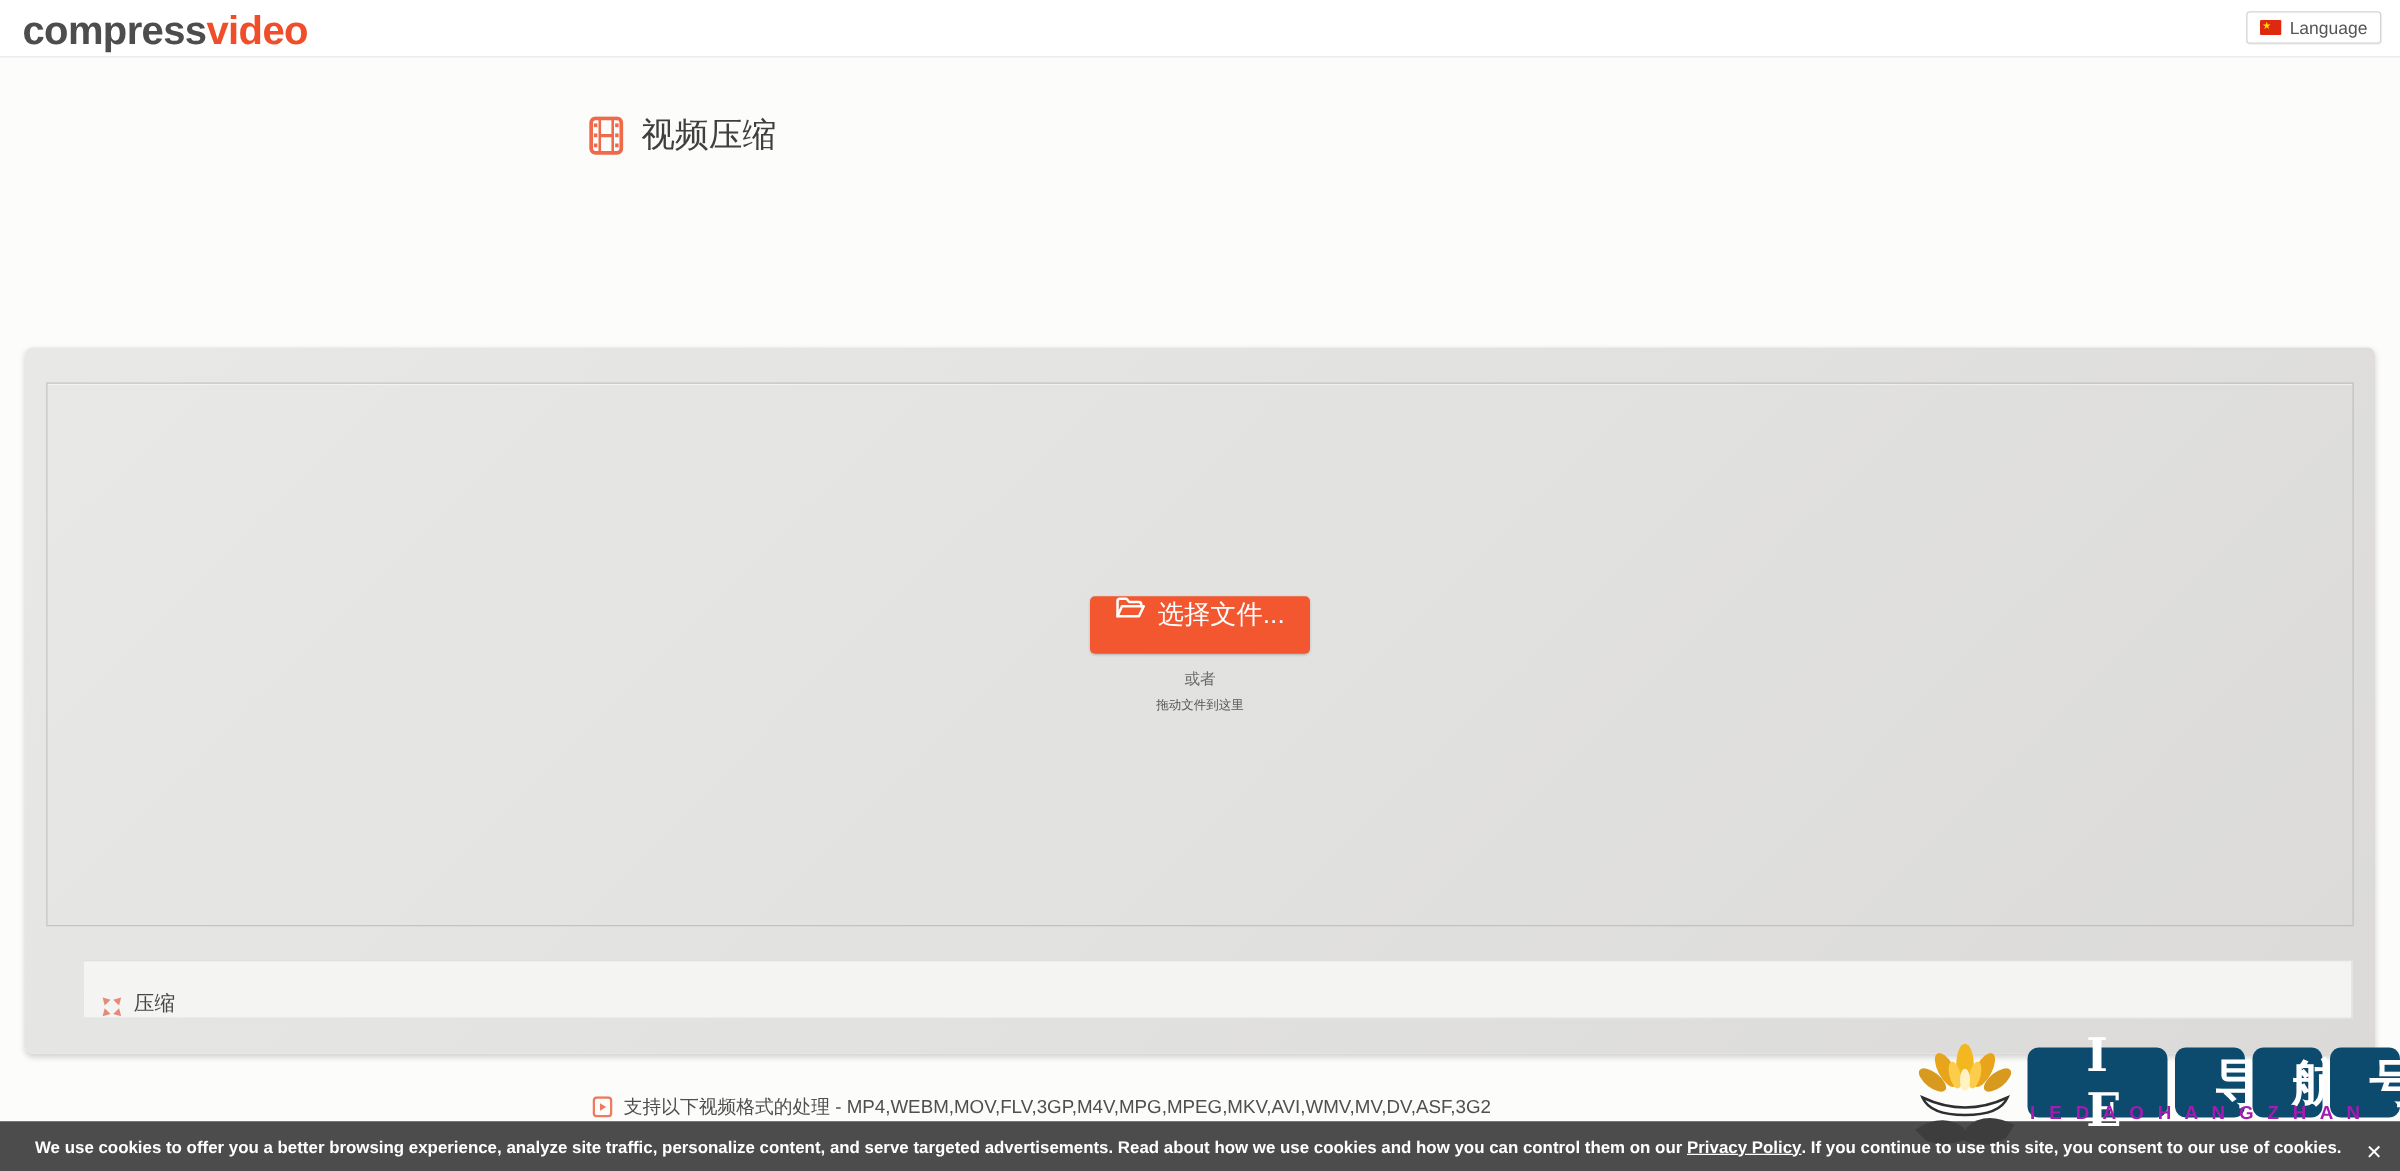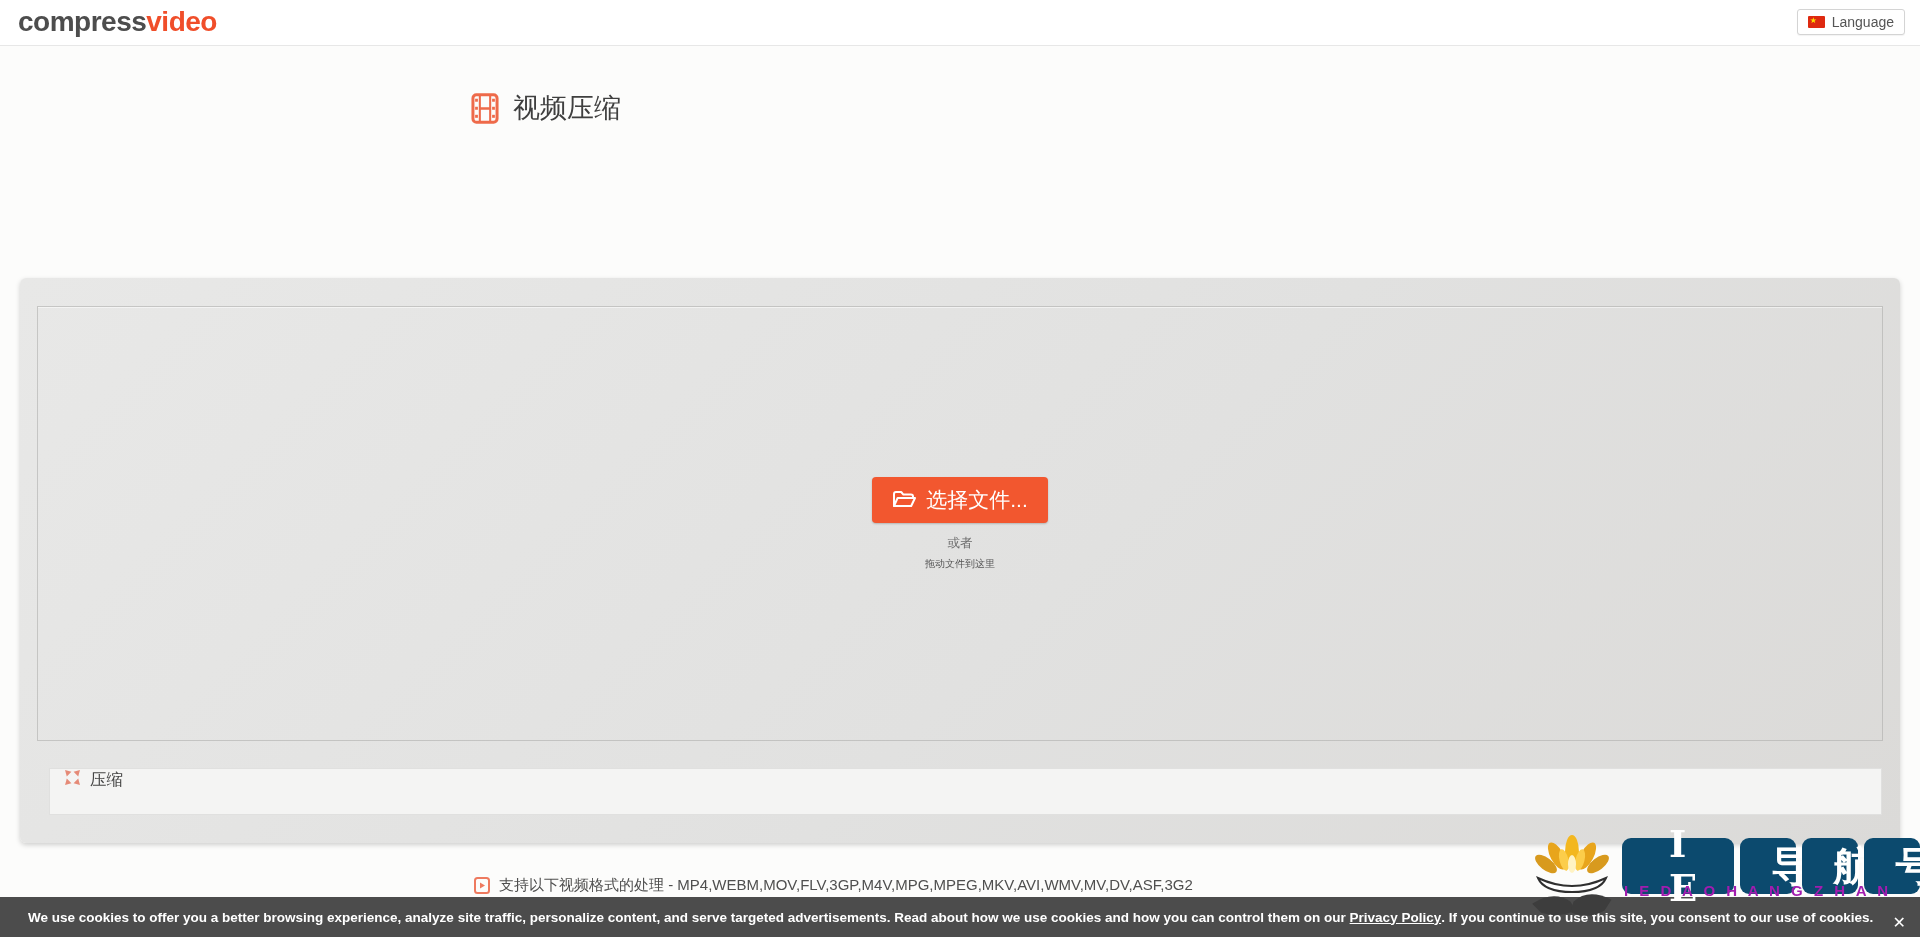--- a/index.html
+++ b/index.html
@@ -11,21 +11,21 @@
     font-family: "Liberation Sans", sans-serif;
   }
 
   
   .header {
     position: absolute; left: 0; top: 0; width: 1920px; height: 46px;
     background: #ffffff; border-bottom: 1px solid #e7e7e7; z-index: 3;
   }
   .logo {
     position: absolute; left: 18px; top: 6px;
-    font-size: 28px; font-weight: bold; letter-spacing: -0.5px; cursor: pointer;
+    font-size: 32px; font-weight: bold; letter-spacing: -0.5px; cursor: pointer;
   }
   .logo .part-compress { color: #4d4d4d; }
   .logo .part-video { color: #f04e2a; }
   .lang-btn {
     position: absolute; right: 15px; top: 9px; height: 26px;
     display: inline-flex; align-items: center; gap: 7px;
     padding: 0 10px; background: #fff; border: 1px solid #d4d4d4;
     border-radius: 3px; box-shadow: 0 1px 1px rgba(0,0,0,0.05);
     font-size: 14px; color: #555; cursor: pointer;
   }
@@ -53,34 +53,34 @@
     box-shadow: 0 2px 5px rgba(0,0,0,0.18);
     z-index: 1;
   }
   .dropzone {
     position: absolute; left: 17px; right: 17px; top: 28px; bottom: 102px;
     border: 1px solid rgba(170,170,167,0.55);
     box-shadow: inset 0 1px 0 rgba(255,255,255,0.5);
     display: flex; flex-direction: column; align-items: center; justify-content: center;
   }
   .choose-btn {
-    display: inline-flex; align-items: center; gap: 10px;
+    display: inline-flex; align-items: flex-start; gap: 10px;
     padding: 0 20px; height: 46px;
     background: #f2572f; border: none; border-radius: 4px;
     color: #ffffff; font-size: 21px; font-family: "Liberation Sans", sans-serif;
     cursor: pointer; box-shadow: 0 1px 2px rgba(0,0,0,0.2);
   }
   .folder-icon { width: 24px; height: 20px; }
   .or-label { margin-top: 12px; font-size: 12.5px; color: #6b6b6b; }
   .drag-label { margin-top: 5px; font-size: 10px; color: #565656; }
 
   .compress-bar {
-    position: absolute; left: 29px; right: 18px; top: 490px; height: 47px;
+    position: absolute; left: 46px; right: 18px; top: 490px; height: 47px;
     background: #f4f4f3; border: 1px solid #e0e0df;
-    display: flex; align-items: flex-start; gap: 9px; padding-left: 14px;
+    display: flex; align-items: flex-end; gap: 9px; padding-left: 14px;
     cursor: pointer;
   }
   .compress-icon { width: 17px; height: 17px; }
   .compress-label { font-size: 16.5px; color: #454545; }
 
   
   .formats-row {
     position: absolute; left: 474px; top: 876px; z-index: 1;
     display: flex; align-items: center; gap: 9px;
   }

